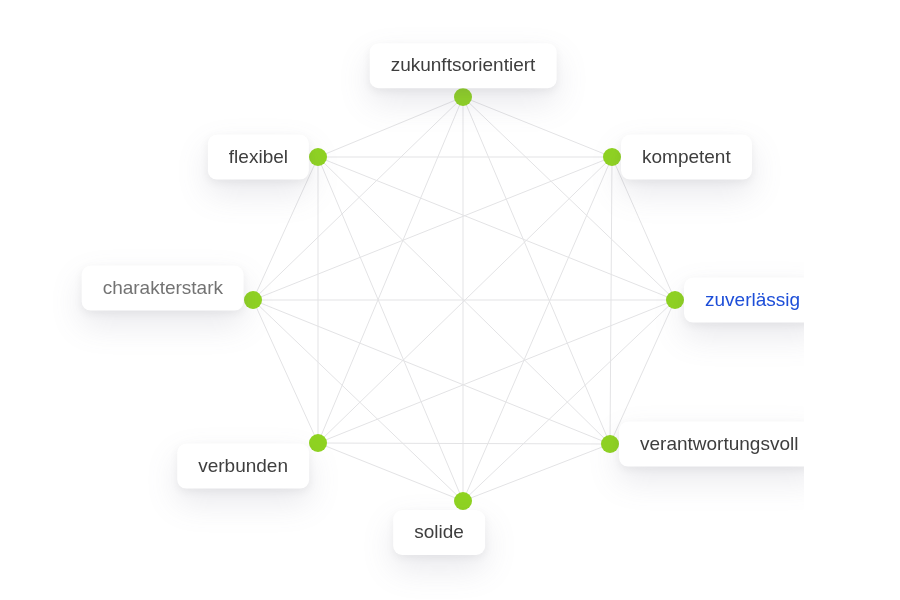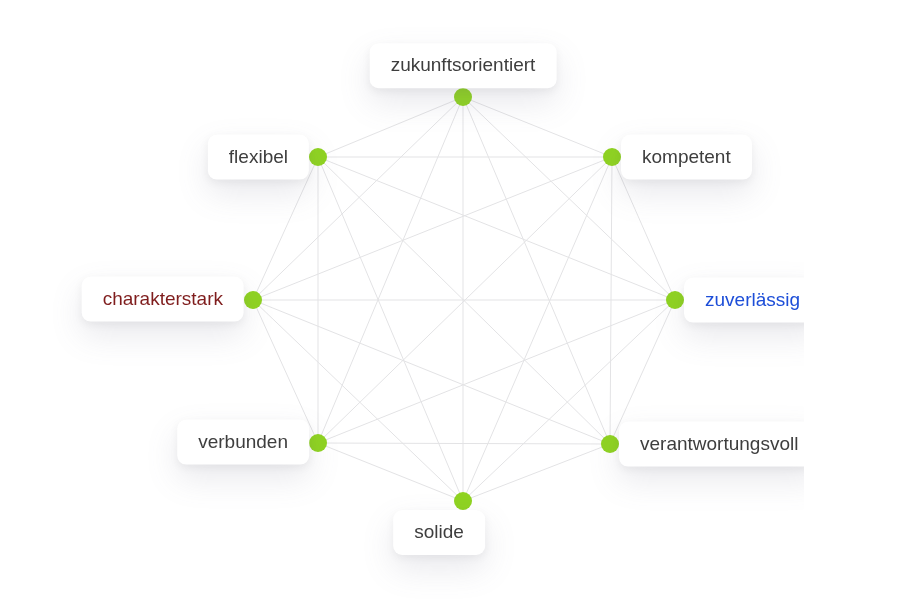--- a/index.html
+++ b/index.html
@@ -86,19 +86,19 @@
       <div class="node-card side-top" style="color: rgb(62, 62, 62); left: 463px; top: 88px;"><span>zukunftsorientiert</span></div>
       <div class="node-dot" style="background: rgb(143, 211, 33); width: 18px; height: 18px; left: 612px; top: 157px;"></div>
       <div class="node-card side-right" style="color: rgb(62, 62, 62); left: 621px; top: 157px;"><span>kompetent</span></div>
       <div class="node-dot" style="background: rgb(143, 211, 33); width: 18px; height: 18px; left: 675px; top: 300px;"></div>
       <div class="node-card side-right" style="color: #1d4ed8; left: 684px; top: 300px;"><span>zuverlässig</span></div>
       <div class="node-dot" style="background: rgb(143, 211, 33); width: 18px; height: 18px; left: 610px; top: 444px;"></div>
       <div class="node-card side-right" style="color: rgb(62, 62, 62); left: 619px; top: 444px;"><span>verantwortungsvoll</span></div>
       <div class="node-dot" style="background: rgb(143, 211, 33); width: 18px; height: 18px; left: 463px; top: 501px;"></div>
       <div class="node-card side-bottom" style="color: rgb(62, 62, 62); left: 439px; top: 510px;"><span>solide</span></div>
       <div class="node-dot" style="background: rgb(143, 211, 33); width: 18px; height: 18px; left: 318px; top: 443px;"></div>
-      <div class="node-card side-left" style="color: rgb(62, 62, 62); left: 309px; top: 442px;"><span>verbunden</span></div>
+      <div class="node-card side-left" style="color: rgb(62, 62, 62); left: 309px; top: 466px;"><span>verbunden</span></div>
       <div class="node-dot" style="background: rgb(143, 211, 33); width: 18px; height: 18px; left: 253px; top: 300px;"></div>
-      <div class="node-card side-left" style="color: #7f1d1d; left: 244px; top: 299px;"><span>charakterstark</span></div>
+      <div class="node-card side-left" style="color: #737373; left: 244px; top: 288px;"><span>charakterstark</span></div>
       <div class="node-dot" style="background: rgb(143, 211, 33); width: 18px; height: 18px; left: 318px; top: 157px;"></div>
       <div class="node-card side-left" style="color: rgb(62, 62, 62); left: 309px; top: 157px; text-align: center;"><span>flexibel</span></div>
     </div>
 </div>
 
 </body></html>

